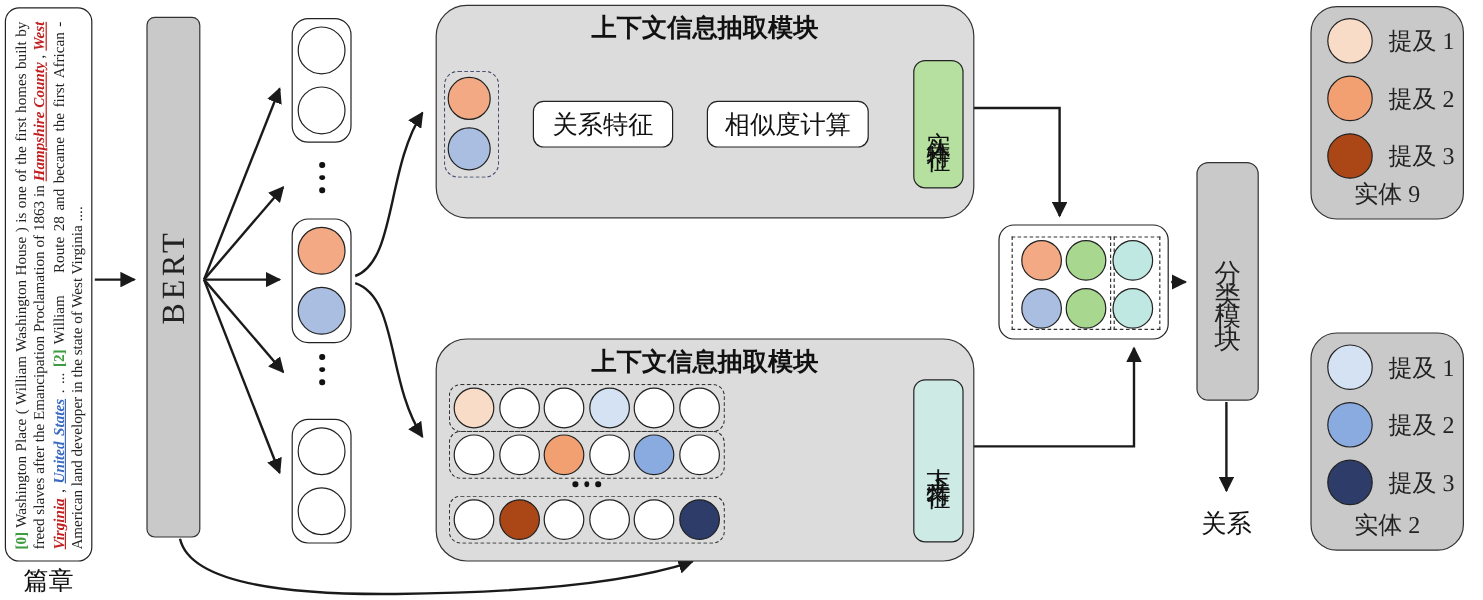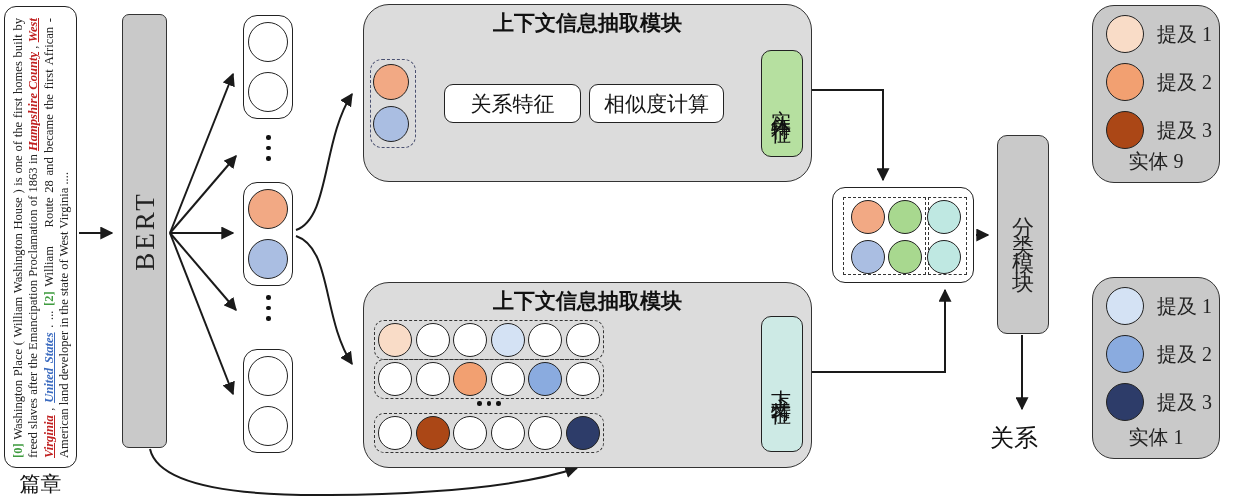--- a/index.html
+++ b/index.html
@@ -37,21 +37,21 @@
               align-items:center;padding:0 3px;}
   .row-dashed .circ{width:34px;height:34px;flex:0 0 auto;}
   
   .fusion-box{left:832px;top:187px;width:142px;height:96px;background:#fff;border:1.5px solid #222;border-radius:13px;}
   .fusion-dash{border:1.6px dashed #333;}
   .fus-circ{position:absolute;width:34px;height:34px;}
   
   .cls-box{left:997px;top:135px;width:52px;height:199px;background:#c9c9c9;border:1.5px solid #333;border-radius:10px;
            display:flex;align-items:center;justify-content:center;writing-mode:vertical-lr;text-orientation:upright;
            font-size:22px;letter-spacing:18px;color:#222;}
-  .out-label{left:990px;top:422px;width:64px;font-size:24px;color:#111;}
+  .out-label{left:990px;top:422px;width:64px;text-align:center;font-size:21px;color:#111;}
   
   .legend{width:128px;background:#c9c9c9;border:1.5px solid #333;border-radius:22px;}
   .leg-row{position:absolute;left:13px;display:flex;align-items:center;gap:13px;}
   .leg-circ{width:38px;height:38px;}
   .leg-label{font-size:20px;color:#222;white-space:nowrap;}
   .leg-title{position:absolute;left:0;bottom:7px;width:100%;text-align:center;font-size:20px;color:#222;}
   svg.wires{position:absolute;left:0;top:0;width:1236px;height:500px;pointer-events:none;}
 </style>
 </head>
 <body>
@@ -119,21 +119,21 @@
   <div class="abs tok-box" style="left:243px;top:349px;">
     <div class="circ tok-circ" style="top:6px;"></div>
     <div class="circ tok-circ" style="top:56px;"></div>
   </div>
 
   <div class="abs module" style="left:363px;top:4px;width:449px;height:178px;"></div>
   <div class="abs mod-title" style="left:363px;top:9px;width:449px;">上下文信息抽取模块</div>
   <div class="abs dashed" style="left:370px;top:59px;width:46px;height:89px;"></div>
   <div class="abs circ" style="left: 373px; top: 64px; width: 36px; height: 36px; background-color: rgb(242, 169, 132);"></div>
   <div class="abs circ" style="left: 373px; top: 106px; width: 36px; height: 36px; background-color: rgb(170, 190, 226);"></div>
-  <div class="abs wbox" style="left:444px;top:84px;width:137px;height:39px;">关系特征</div>
+  <div class="abs wbox" style="left:444px;top:84px;width:117px;height:39px;">关系特征</div>
   <div class="abs wbox" style="left:589px;top:84px;width:135px;height:39px;">相似度计算</div>
   <div class="abs vfeature" style="left: 761px; top: 50px; width: 42px; height: 107px; background-color: rgb(182, 224, 160);">实体特征</div>
 
   <div class="abs module" style="left:363px;top:282px;width:449px;height:186px;"></div>
   <div class="abs mod-title" style="left:363px;top:287px;width:449px;font-family:Liberation Serif, serif;">上下文信息抽取模块</div>
 
   <div class="abs row-dashed" style="left:374px;top:320px;width:230px;height:40px;">
     <div class="circ" style="background-color: rgb(249, 220, 199);"></div>
     <div class="circ" style="background-color: rgb(255, 255, 255);"></div>
     <div class="circ" style="background-color: rgb(255, 255, 255);"></div>
@@ -201,16 +201,16 @@
       <span class="leg-label">提及 1</span>
     </div>
     <div class="leg-row" style="top:57px;">
       <div class="circ leg-circ" style="background-color: rgb(138, 171, 223);"></div>
       <span class="leg-label">提及 2</span>
     </div>
     <div class="leg-row" style="top:105px;">
       <div class="circ leg-circ" style="background-color: rgb(45, 60, 105);"></div>
       <span class="leg-label">提及 3</span>
     </div>
-    <div class="leg-title">实体 1</div>
+    <div class="leg-title">实体 2</div>
   </div>
 
 </div>
 
 </body></html>

